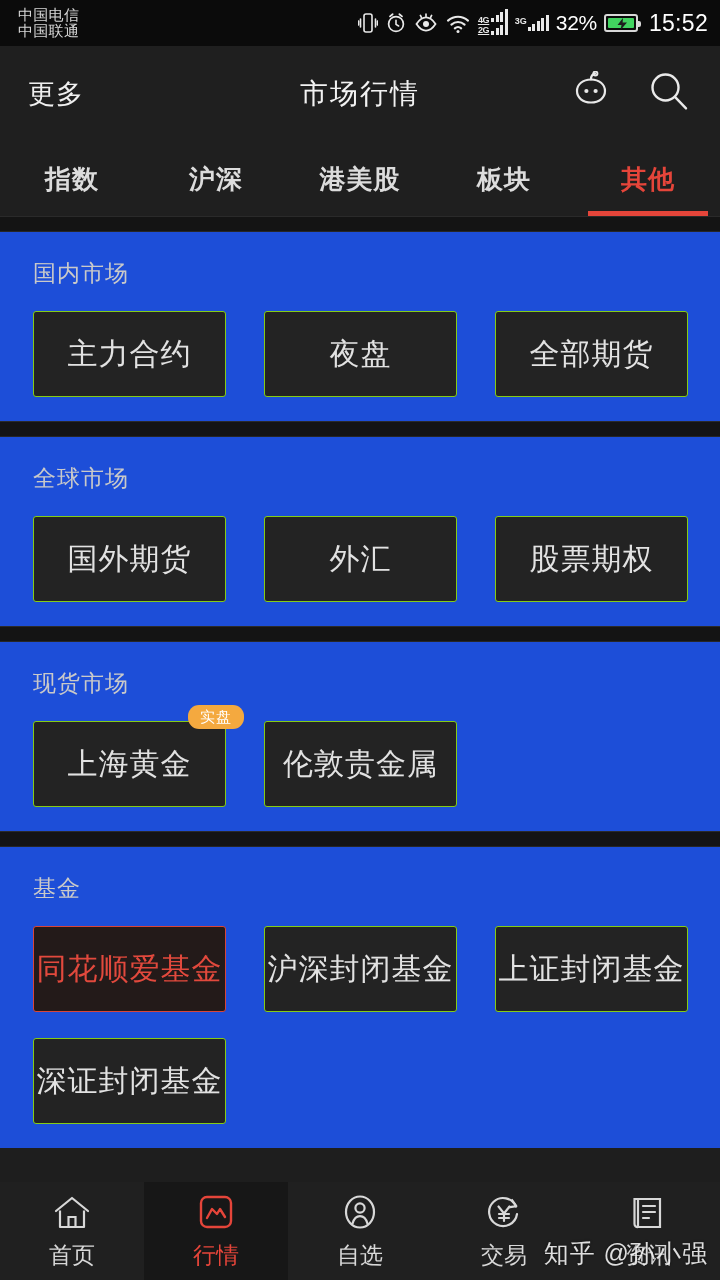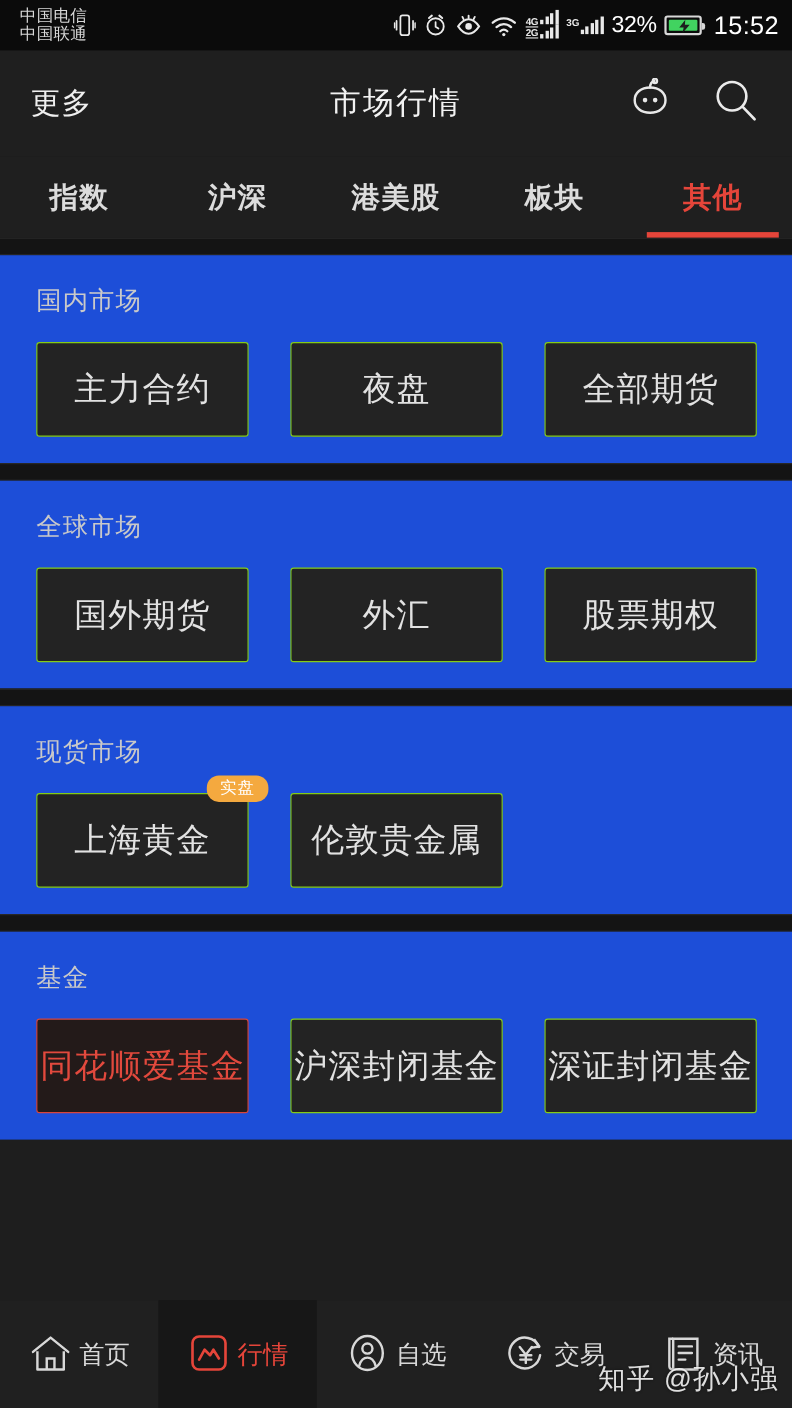--- a/index.html
+++ b/index.html
@@ -257,20 +257,21 @@
     left: 0; bottom: 0;
     width: 720px;
     height: 98px;
     background: #202020;
     display: flex;
     align-items: stretch;
   }
   .navitem {
     flex: 1;
     display: flex;
+    flex-direction: column;
     align-items: center;
     justify-content: center;
     gap: 6px;
     color: #d8d8d8;
     font-size: 23px;
     position: relative;
   }
   .navitem.active {
     color: #e5453a;
     background: #171717;
@@ -453,20 +454,23 @@
   <div class="section">
     <div class="section-title">基金</div>
     <div class="grid">
       <div class="cell">
         <div class="chip selected">同花顺爱基金</div>
       </div>
       <div class="cell">
         <div class="chip">沪深封闭基金</div>
       </div>
       <div class="cell">
+        <div class="chip">上证封闭基金</div>
+      </div>
+      <div class="cell">
         <div class="chip">深证封闭基金</div>
       </div>
     </div>
   </div>
 
   <div class="bottomnav">
     <div class="navitem">
       <span class="navicon">
         <svg width="40" height="38" viewBox="0 0 40 38">
             <path d="M4 17L20 4l16 13" fill="none" stroke="#d8d8d8" stroke-width="2.2" stroke-linecap="round" stroke-linejoin="round"></path>

